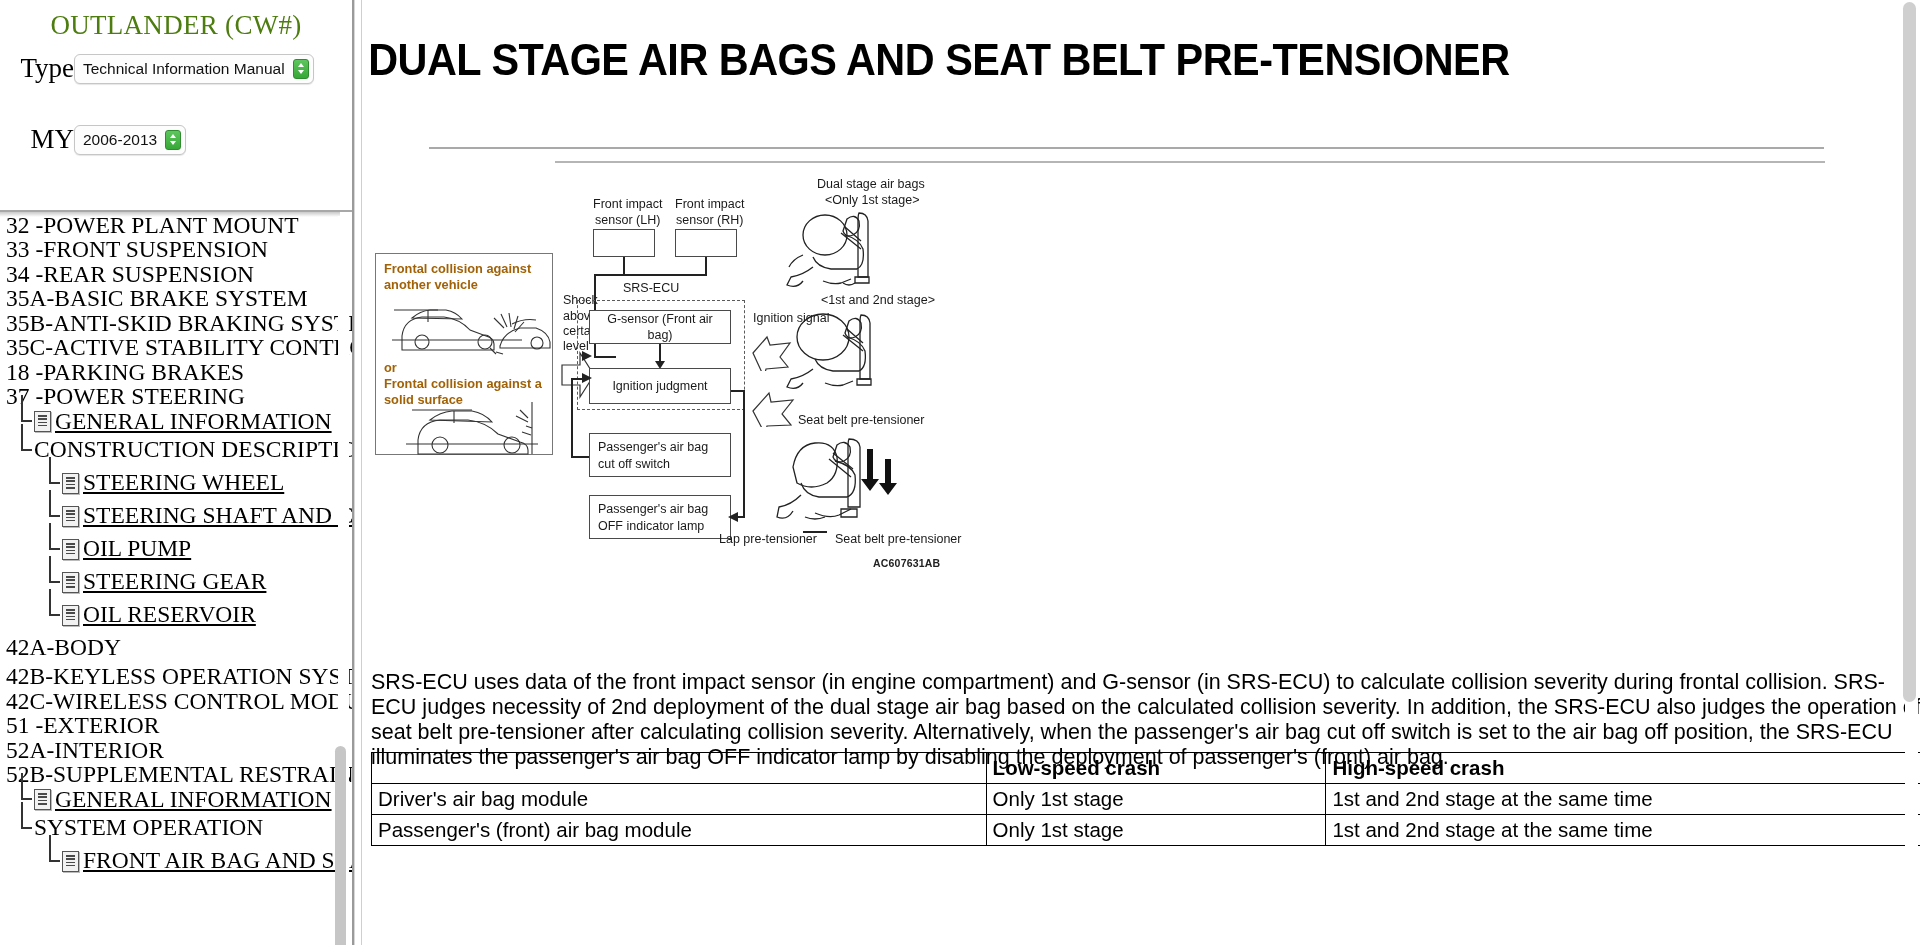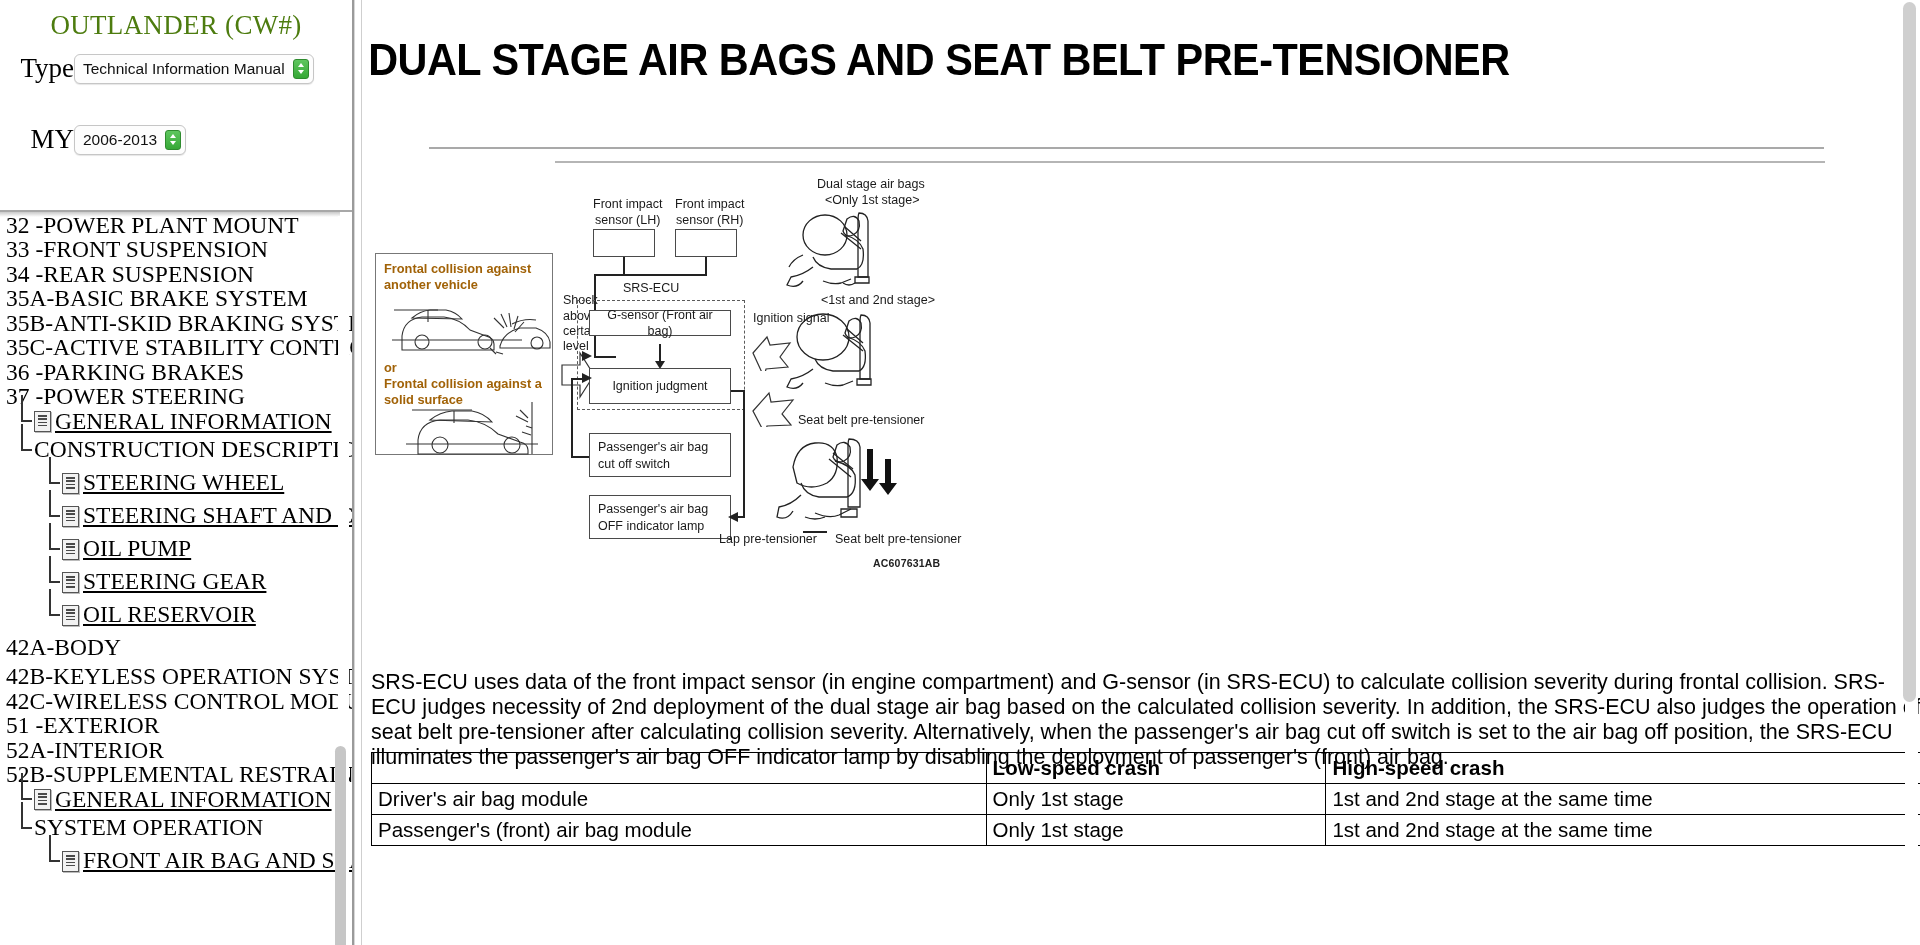--- a/index.html
+++ b/index.html
@@ -310,21 +310,21 @@
           <div class="tree-node lvl0">
             <span class="node-text">35A-BASIC BRAKE SYSTEM</span>
           </div>
           <div class="tree-node lvl0">
             <span class="node-text">35B-ANTI-SKID BRAKING SYSTE</span>
           </div>
           <div class="tree-node lvl0">
             <span class="node-text">35C-ACTIVE STABILITY CONTRO</span>
           </div>
           <div class="tree-node lvl0">
-            <span class="node-text">36 -PARKING BRAKES</span>
+            <span class="node-text">18 -PARKING BRAKES</span>
           </div>
           <div class="tree-node lvl0">
             <span class="node-text">37 -POWER STEERING</span>
           </div>
           <div class="tree-node lvl1">
             <span class="connector">
               <span class="v"></span>
               <span class="h"></span>
             </span>
             <span class="doc-icon"></span>
@@ -493,21 +493,21 @@
       <div class="line" style="left:350px; top:92px; width:2px; height:18px;"></div>
       <div class="line" style="left:239px; top:109px; width:113px; height:2px;"></div>
       <div class="line" style="left:239px; top:109px; width:2px; height:52px;"></div>
       <div class="line" style="left:239px; top:109px; width:2px; height:0;"></div>
       <div class="line" style="left:239px; top:109px; width:2px; height:84px;"></div>
       <div class="line" style="left:239px; top:191px; width:22px; height:2px;"></div>
 
       <div class="fig-label" style="left:268px; top:116px;">SRS-ECU</div>
       <div class="dash-box" style="left:222px; top:135px; width:168px; height:110px;"></div>
 
-      <div class="fig-box center-text" style="left:234px; top:145px; width:142px; height:26px;">
+      <div class="fig-box center-text" style="left:234px; top:145px; width:142px; height:34px;">
         <span class="bx-text">G-sensor (Front air bag)</span>
       </div>
       <svg width="14" height="26" viewBox="0 0 14 26" style="position:absolute; left:298px; top:179px;">
         <path d="M7 0 v18" stroke="#222" stroke-width="2" fill="none"></path>
         <path d="M7 25 l-5 -8 h10 z" fill="#222"></path>
       </svg>
 
       <div class="fig-box center-text" style="left:234px; top:203px; width:142px; height:36px;">
         <span class="bx-text">Ignition judgment</span>
       </div>

